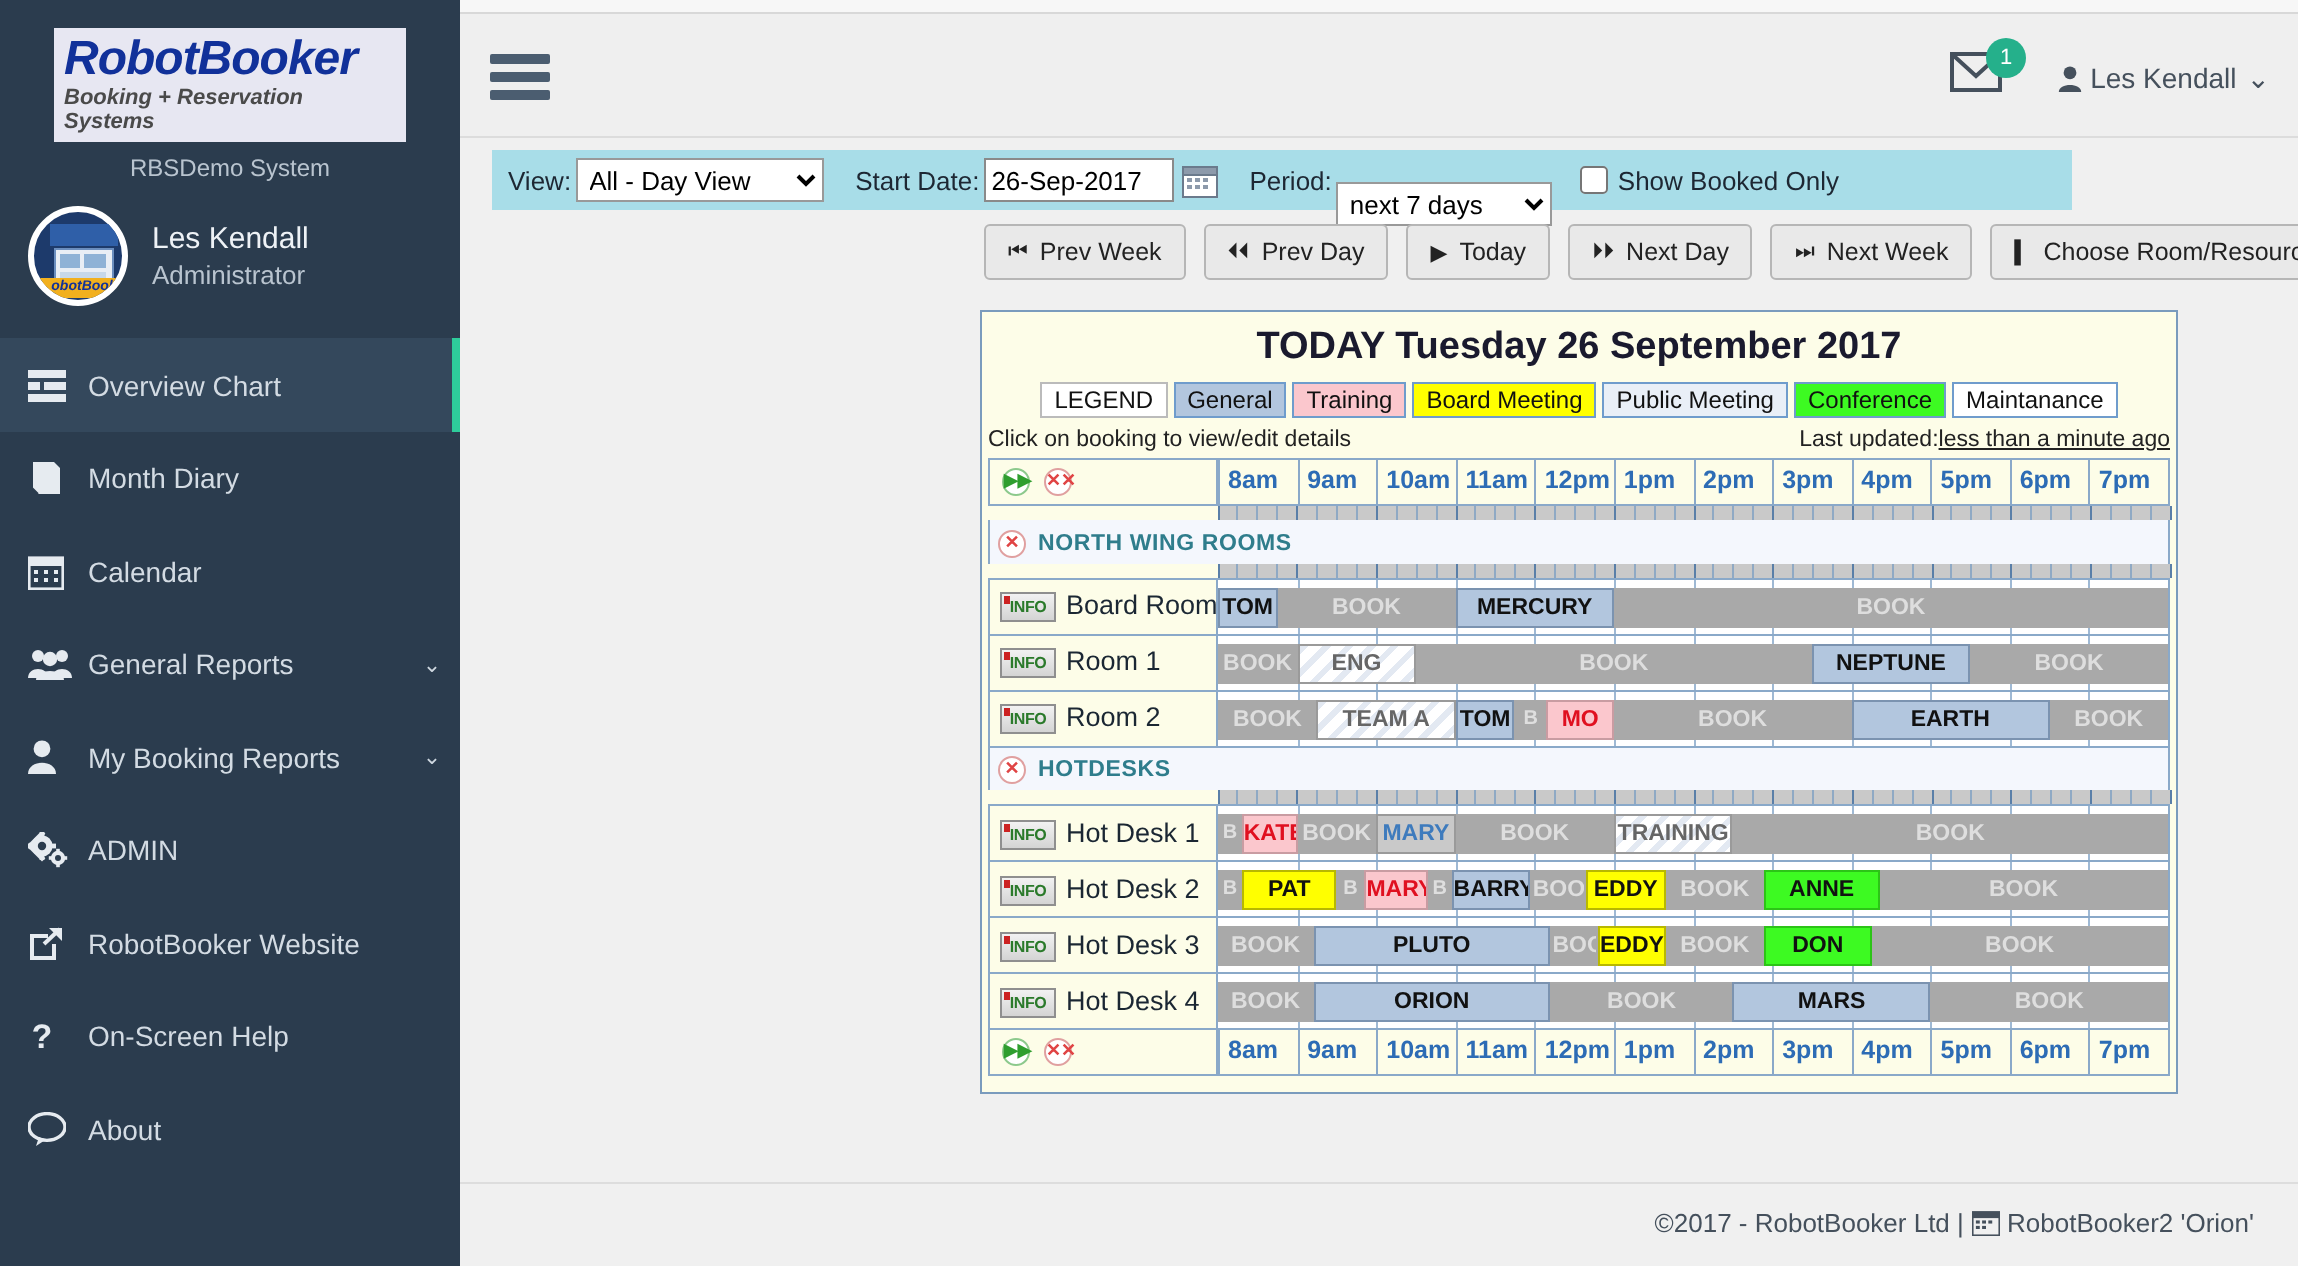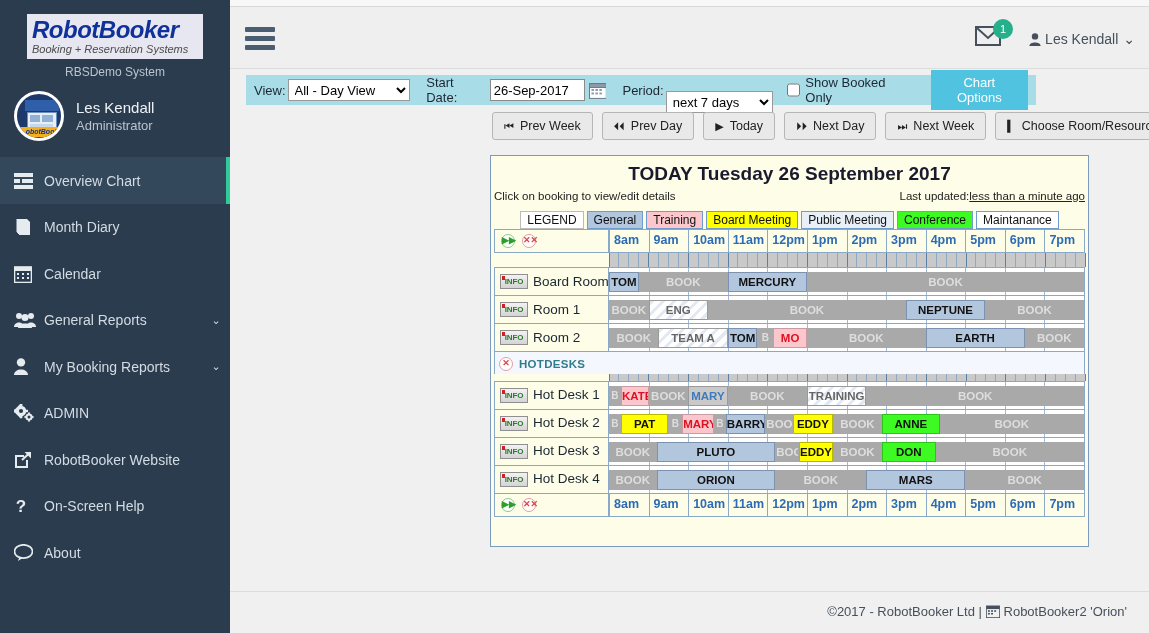--- a/index.html
+++ b/index.html
@@ -16,21 +16,21 @@
   
   #browser-sliver { position:absolute; left:0; top:0; width:1149px; height:7px; background:#f7f7f7; border-bottom:1px solid #d8d8d8; }
 
   
   #sidebar {
     position:absolute; left:0; top:0; width:230px; height:633px;
     background:#2b3c4e; color:#cfd8e0;
   }
   #logo-box { margin:14px auto 0; width:176px; background:#e7e7f2; padding:3px 5px 4px; }
   #logo-main { font-size:24px; font-weight:bold; font-style:italic; color:#11319a; letter-spacing:-0.5px; line-height:1.05; }
-  #logo-sub { font-size:11px; font-weight:normal; font-style:italic; color:#4a4a4a; line-height:1.1; margin-top:1px; }
+  #logo-sub { font-size:11px; font-weight:bold; font-style:italic; color:#4a4a4a; line-height:1.1; margin-top:1px; }
   #system-name { text-align:center; font-size:12px; color:#b9c4cf; margin-top:6px; }
   #profile { display:flex; align-items:center; padding:12px 0 16px 14px; }
   #avatar {
     width:50px; height:50px; border-radius:50%;
     border:3px solid #fff; background:#1d3a6b; overflow:hidden; position:relative; flex:0 0 auto;
   }
   #avatar .a1 { position:absolute; left:8px; top:6px; width:34px; height:11px; background:#2f5fa8; }
   #avatar .a2 { position:absolute; left:10px; top:18px; width:30px; height:20px; background:#e9eef5; border:1px solid #6b8ebf; }
   #avatar .a3 { position:absolute; left:13px; top:21px; width:10px; height:7px; background:#8fb2d6; }
   #avatar .a4 { position:absolute; left:25px; top:21px; width:11px; height:7px; background:#8fb2d6; }
@@ -343,21 +343,20 @@
           <rect x="10.5" y="8" width="2.5" height="2"></rect>
       <rect x="2.5" y="11.5" width="2.5" height="2"></rect>
           <rect x="6.5" y="11.5" width="2.5" height="2"></rect>
           <rect x="10.5" y="11.5" width="2.5" height="2"></rect>
         </g>
     </svg>
     <label style="margin-left:16px">Period:</label>
     <select id="period-select"><option>next 7 days</option></select>
     <input id="booked-chk" type="checkbox" style="">
     <label>Show Booked Only</label>
-    <button id="chart-options-btn">Chart Options</button>
   </div>
 
   <div id="navbtns">
       <div class="navbtn">
         <span class="g">⏮</span>
         <span>Prev Week</span>
       </div>
       <div class="navbtn">
         <span class="g">⏴⏴</span>
         <span>Prev Day</span>
@@ -375,33 +374,33 @@
         <span>Next Week</span>
       </div>
       <div class="navbtn">
         <span class="g">▍</span>
         <span>Choose Room/Resource</span>
       </div>
     </div>
 
   <div id="chart">
     <div id="chart-title">TODAY Tuesday 26 September 2017</div>
-    <div id="notes">
-      <span>Click on booking to view/edit details</span>
-      <span><span>Last updated:</span><u>less than a minute ago</u></span>
-    </div>
     <div id="legend">
         <div class="lg head">LEGEND</div>
         <div class="lg blk-legend general" style="background: rgb(178, 198, 222);">General</div>
         <div class="lg blk-legend training" style="background: rgb(251, 199, 205); color: rgb(17, 17, 17);">Training</div>
         <div class="lg blk-legend board" style="background: rgb(255, 255, 0);">Board Meeting</div>
         <div class="lg blk-legend public" style="background: rgb(233, 239, 247);">Public Meeting</div>
         <div class="lg blk-legend conference" style="background: rgb(61, 250, 34);">Conference</div>
         <div class="lg blk-legend maint" style="background: rgb(255, 255, 255);">Maintanance</div>
       </div>
+    <div id="notes">
+      <span>Click on booking to view/edit details</span>
+      <span><span>Last updated:</span><u>less than a minute ago</u></span>
+    </div>
     <div style="padding:0 3px 3px;">
       <table class="grid">
         <colgroup>
             <col style="width:114px">
             <col>
           </colgroup>
         <tbody id="grid-body">
             <tr class="hdr-row">
               <td class="labelcell"><span class="ico-circ green">▶▶</span><span class="ico-circ red" style="margin-left:7px">✕✕</span></td>
               <td style="padding: 0px; position: relative; background: rgb(253, 253, 232); border: 1px solid rgb(138, 169, 201);">
@@ -470,20 +469,23 @@
                   <div class="q" style="left:87.5%"></div>
                   <div class="q" style="left:89.58333333333334%"></div>
                   <div class="t" style="left:91.66666666666666%"></div>
                   <div class="q" style="left:93.75%"></div>
                   <div class="q" style="left:95.83333333333334%"></div>
                   <div class="q" style="left:97.91666666666666%"></div>
                   <div class="t" style="left:100%"></div>
                 </div>
               </td>
             </tr>
+            <tr class="group-row">
+              <td colspan="2"><span class="ico-circ red">✕</span><span class="group-title">NORTH WING ROOMS</span></td>
+            </tr>
             <tr>
               <td style="padding: 0px; height: 7px;"></td>
               <td style="padding: 0px;">
                 <div class="tickbar">
                   <div class="t" style="left:0%"></div>
                   <div class="q" style="left:2.083333333333333%"></div>
                   <div class="q" style="left:4.166666666666666%"></div>
                   <div class="q" style="left:6.25%"></div>
                   <div class="t" style="left:8.333333333333332%"></div>
                   <div class="q" style="left:10.416666666666668%"></div>

